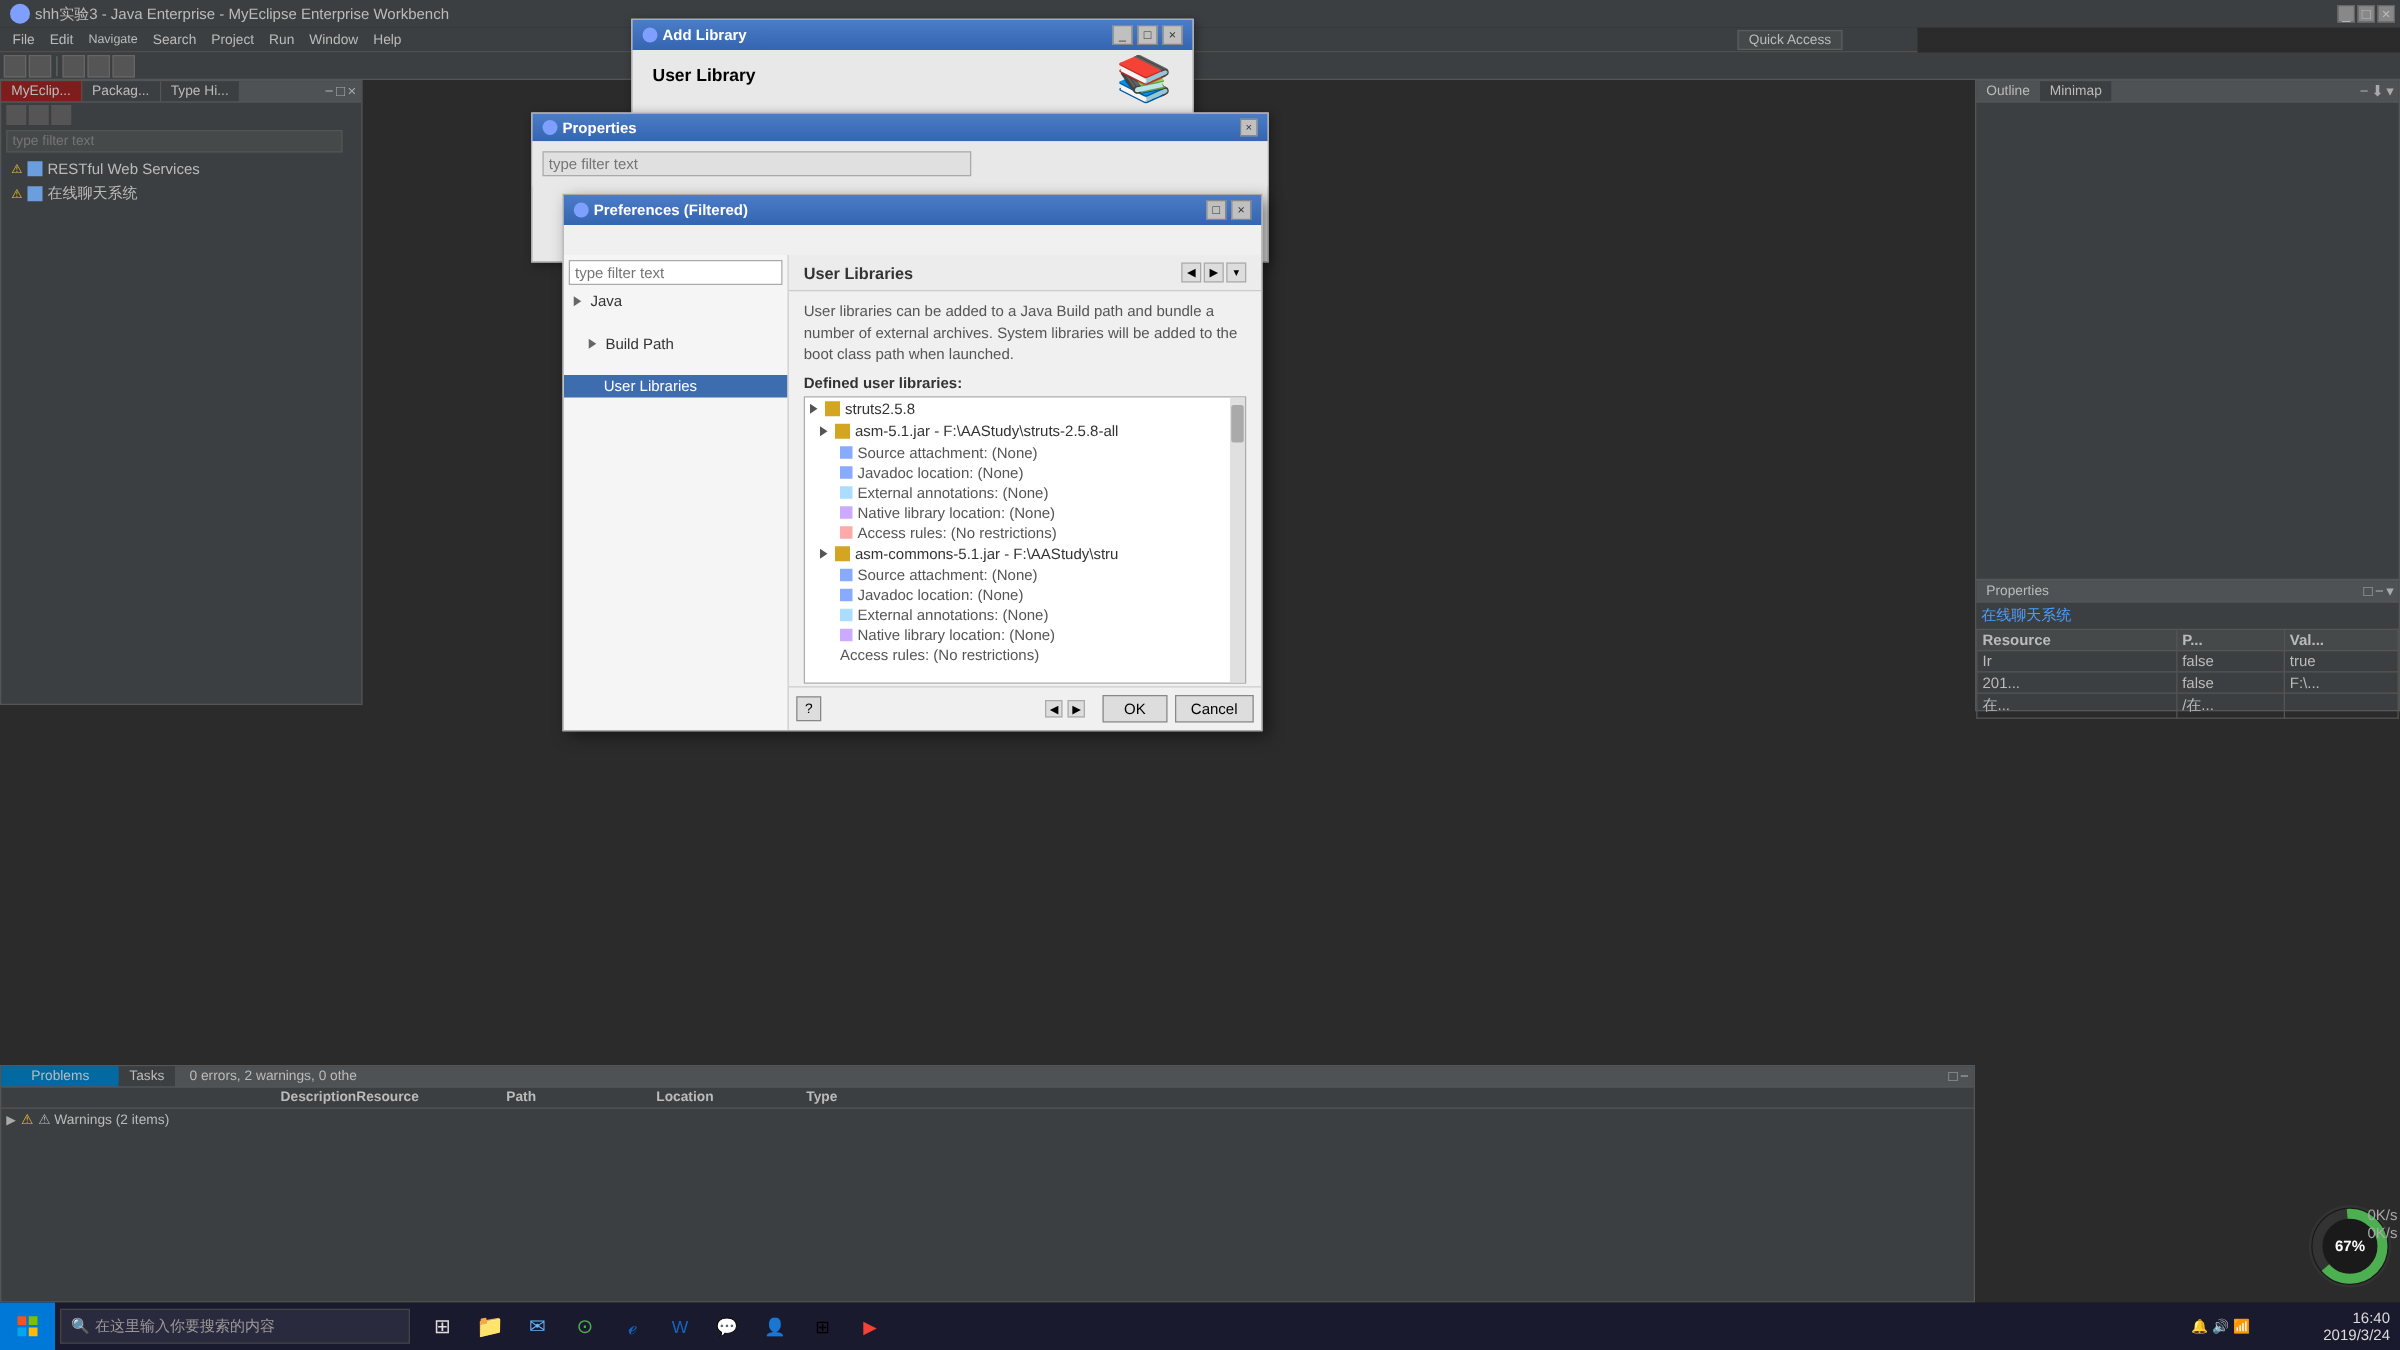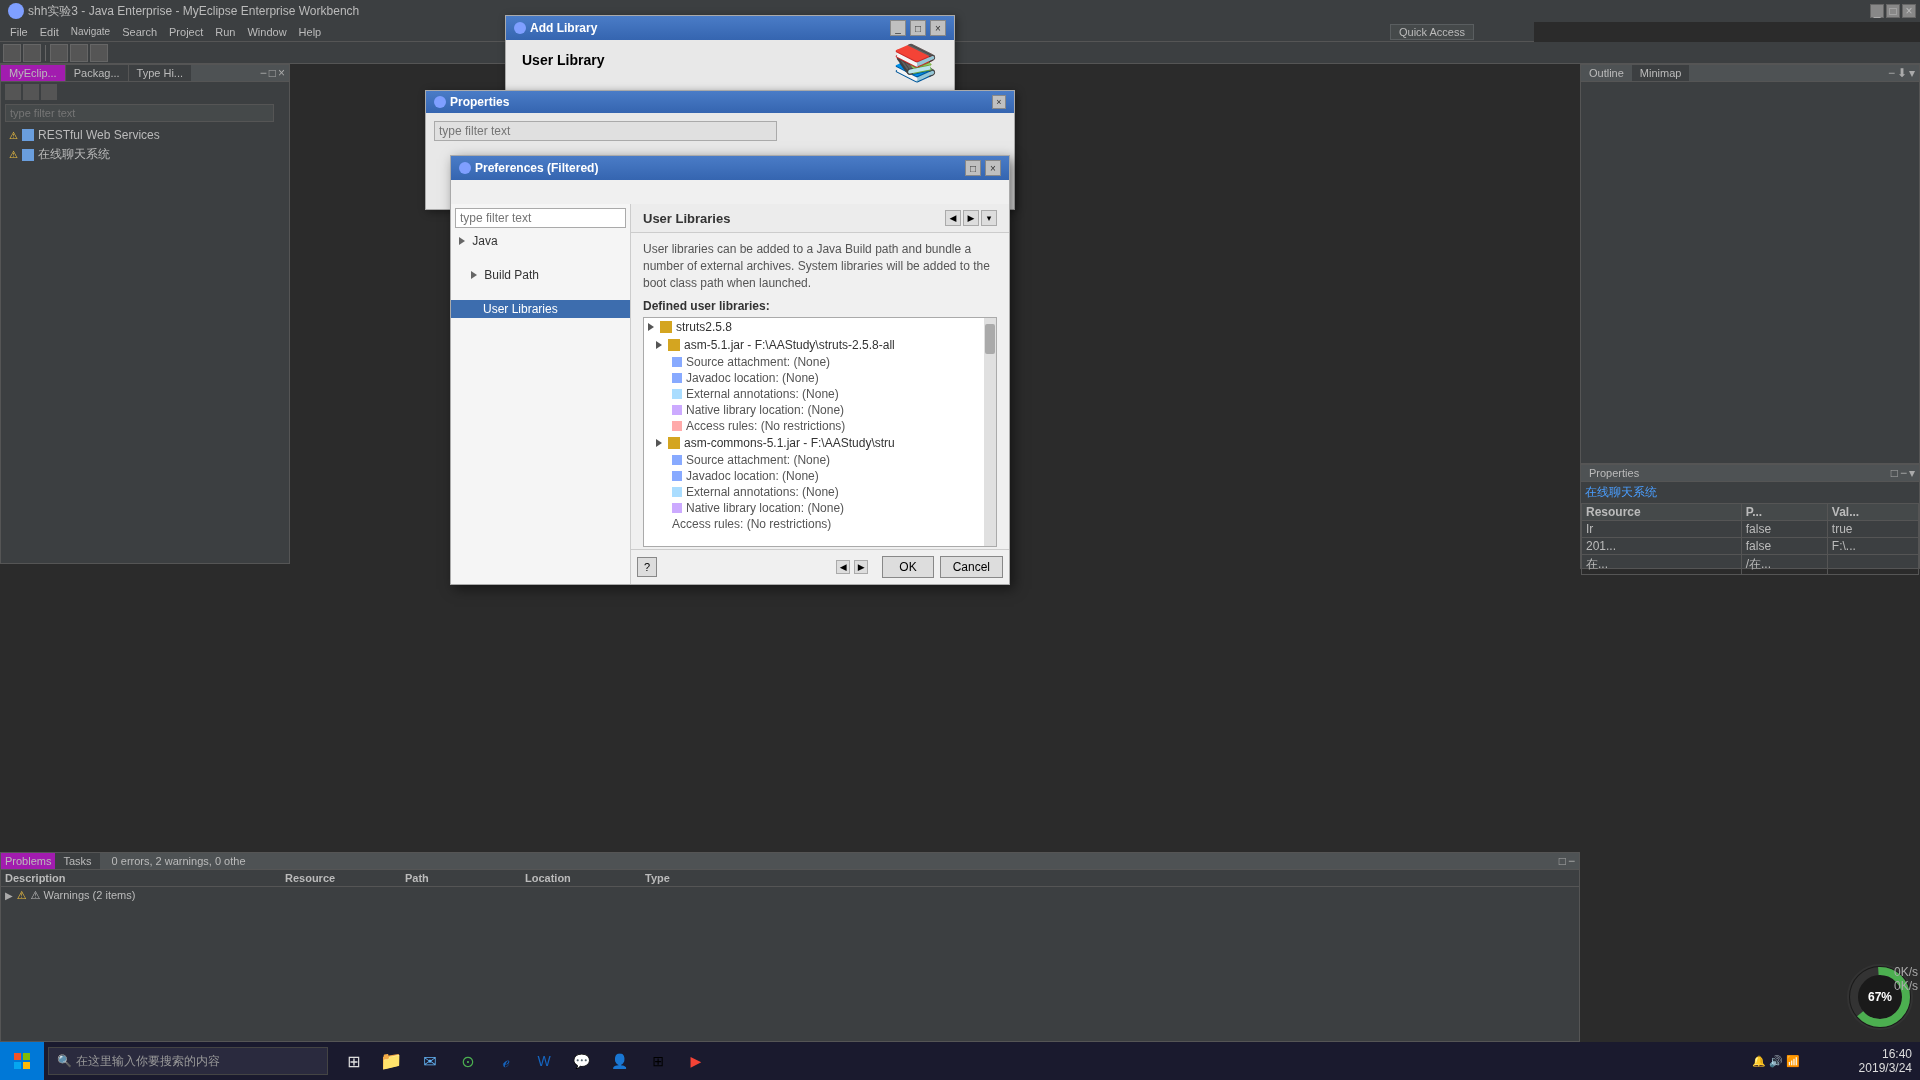--- a/index.html
+++ b/index.html
@@ -91,21 +91,21 @@
   <div style="width:18px;height:18px;background:#555;border:1px solid #666;margin:0 1px;cursor:pointer;"></div>
   <div style="width:18px;height:18px;background:#555;border:1px solid #666;margin:0 1px;cursor:pointer;"></div>
   <div style="width:1px;height:16px;background:#666;margin:0 3px;"></div>
   <div style="width:18px;height:18px;background:#555;border:1px solid #666;margin:0 1px;cursor:pointer;"></div>
   <div style="width:18px;height:18px;background:#555;border:1px solid #666;margin:0 1px;cursor:pointer;"></div>
   <div style="width:18px;height:18px;background:#555;border:1px solid #666;margin:0 1px;cursor:pointer;"></div>
 </div>
 
 <div style="position:absolute;top:64px;left:0;width:290px;height:500px;background:#3c3f41;border:1px solid #555;">
   <div style="display:flex;background:#4e5254;border-bottom:1px solid #555;">
-    <div style="padding:2px 8px;font-size:11px;color:#bbbbbb;background:#a21caf;border-right:1px solid #555;cursor:pointer;">MyEclip...</div>
+    <div style="padding:2px 8px;font-size:11px;color:#bbbbbb;background:#7f1d1d;border-right:1px solid #555;cursor:pointer;">MyEclip...</div>
     <div style="padding:2px 8px;font-size:11px;color:#bbbbbb;background:#3c3f41;border-right:1px solid #555;cursor:pointer;">Packag...</div>
     <div style="padding:2px 8px;font-size:11px;color:#bbbbbb;background:#3c3f41;cursor:pointer;">Type Hi...</div>
     <div style="margin-left:auto;display:flex;align-items:center;gap:2px;padding:0 4px;">
       <span style="color:#aaa;cursor:pointer;">−</span>
       <span style="color:#aaa;cursor:pointer;">□</span>
       <span style="color:#aaa;cursor:pointer;">×</span>
     </div>
   </div>
   <div style="padding:2px 4px;display:flex;gap:2px;">
     <div style="width:16px;height:16px;background:#555;cursor:pointer;"></div>
@@ -174,30 +174,30 @@
       <td style="border:1px solid #555;padding:1px 4px;color:#bbbbbb;">在...</td>
       <td style="border:1px solid #555;padding:1px 4px;color:#bbbbbb;">/在...</td>
       <td style="border:1px solid #555;padding:1px 4px;color:#bbbbbb;"></td>
     </tr>
   </tbody>
     </table>
 </div>
 
 <div style="position:absolute;bottom:38px;left:0;width:1580px;height:190px;background:#3c3f41;border:1px solid #555;">
   <div style="display:flex;background:#4e5254;border-bottom:1px solid #555;">
-    <div style="padding:2px 4px;font-size:11px;color:#bbbbbb;background:#a21caf;cursor:pointer;">Problems</div>
+    <div style="padding:2px 24px;font-size:11px;color:#bbbbbb;background:#0369a1;cursor:pointer;">Problems</div>
     <div style="padding:2px 8px;font-size:11px;color:#bbbbbb;background:#3c3f41;cursor:pointer;">Tasks</div>
     <span style="padding:2px 12px;font-size:11px;color:#bbbbbb;">0 errors, 2 warnings, 0 othe</span>
     <div style="margin-left:auto;display:flex;align-items:center;gap:2px;padding:0 4px;">
       <span style="color:#aaa;cursor:pointer;">□</span>
       <span style="color:#aaa;cursor:pointer;">−</span>
     </div>
   </div>
   <div style="display:flex;gap:0;padding:2px 4px;border-bottom:1px solid #555;">
-    <span style="width:280px;font-size:11px;color:#bbbbbb;font-weight:bold;">Description</span>
+    <span style="width:280px;font-size:11px;color:#bbbbbb;font-weight:bold;text-align:right;">Description</span>
     <span style="width:120px;font-size:11px;color:#bbbbbb;font-weight:bold;">Resource</span>
     <span style="width:120px;font-size:11px;color:#bbbbbb;font-weight:bold;">Path</span>
     <span style="width:120px;font-size:11px;color:#bbbbbb;font-weight:bold;">Location</span>
     <span style="width:100px;font-size:11px;color:#bbbbbb;font-weight:bold;">Type</span>
   </div>
   <div style="padding:2px 4px;display:flex;align-items:center;gap:4px;">
     <span style="cursor:pointer;color:#aaa;font-size:10px;">▶</span>
     <span style="color:#f0c040;font-size:11px;">⚠</span>
     <span style="font-size:11px;color:#bbbbbb;">⚠ Warnings (2 items)</span>
   </div>

